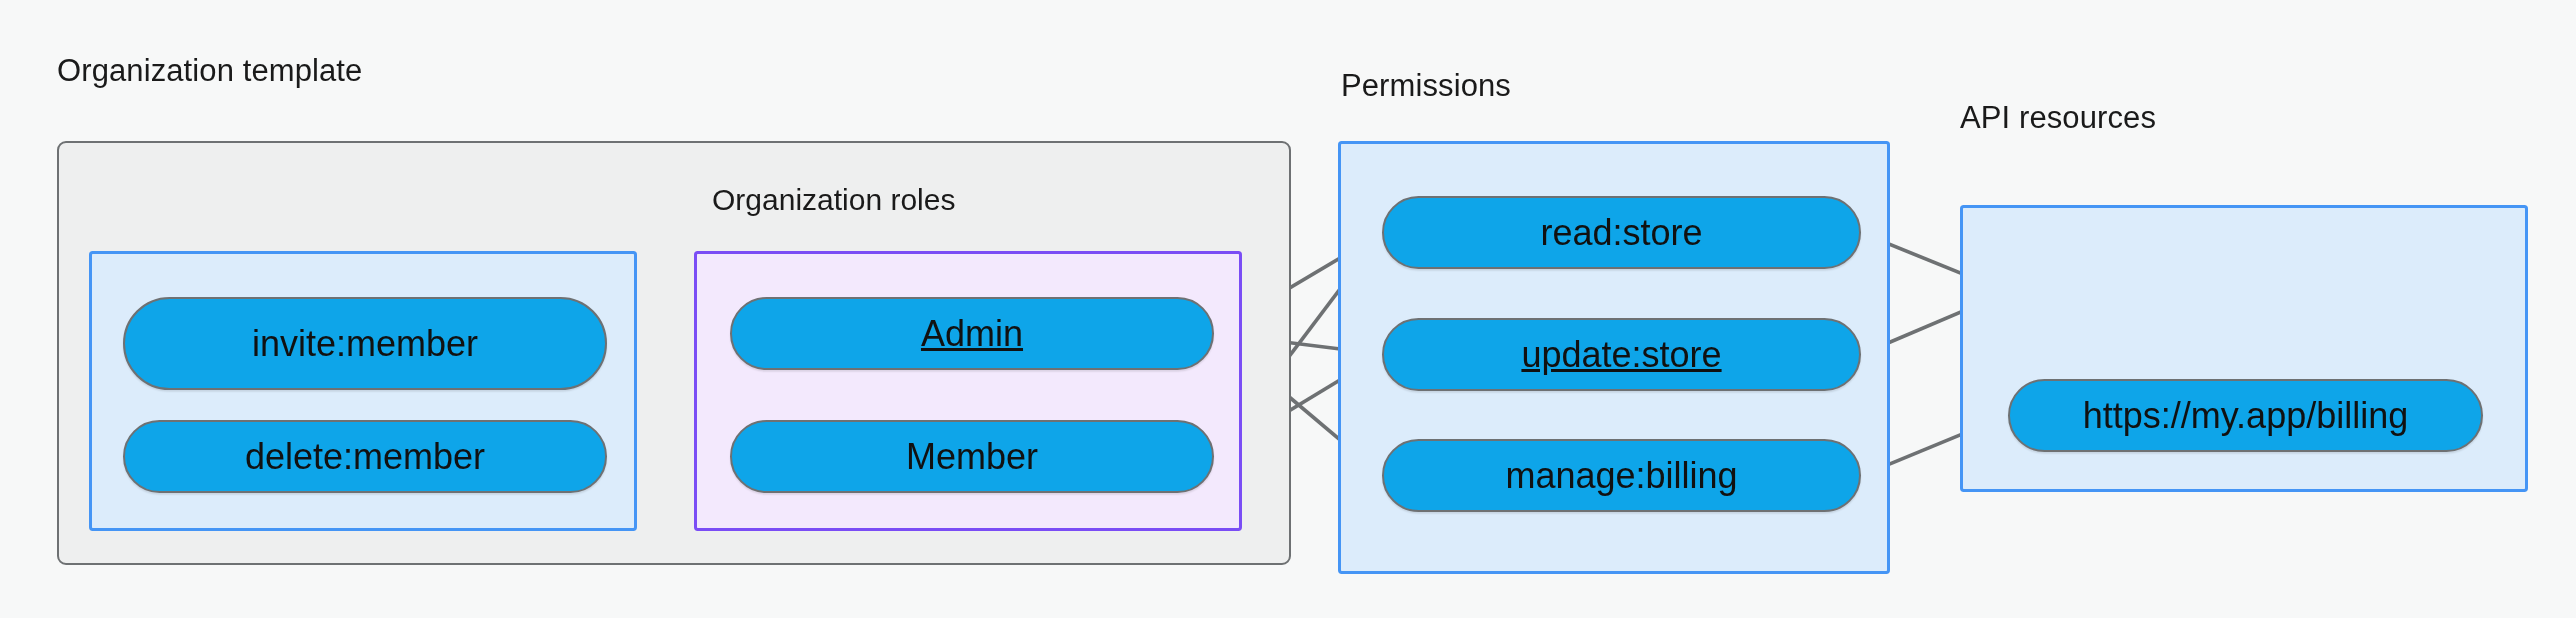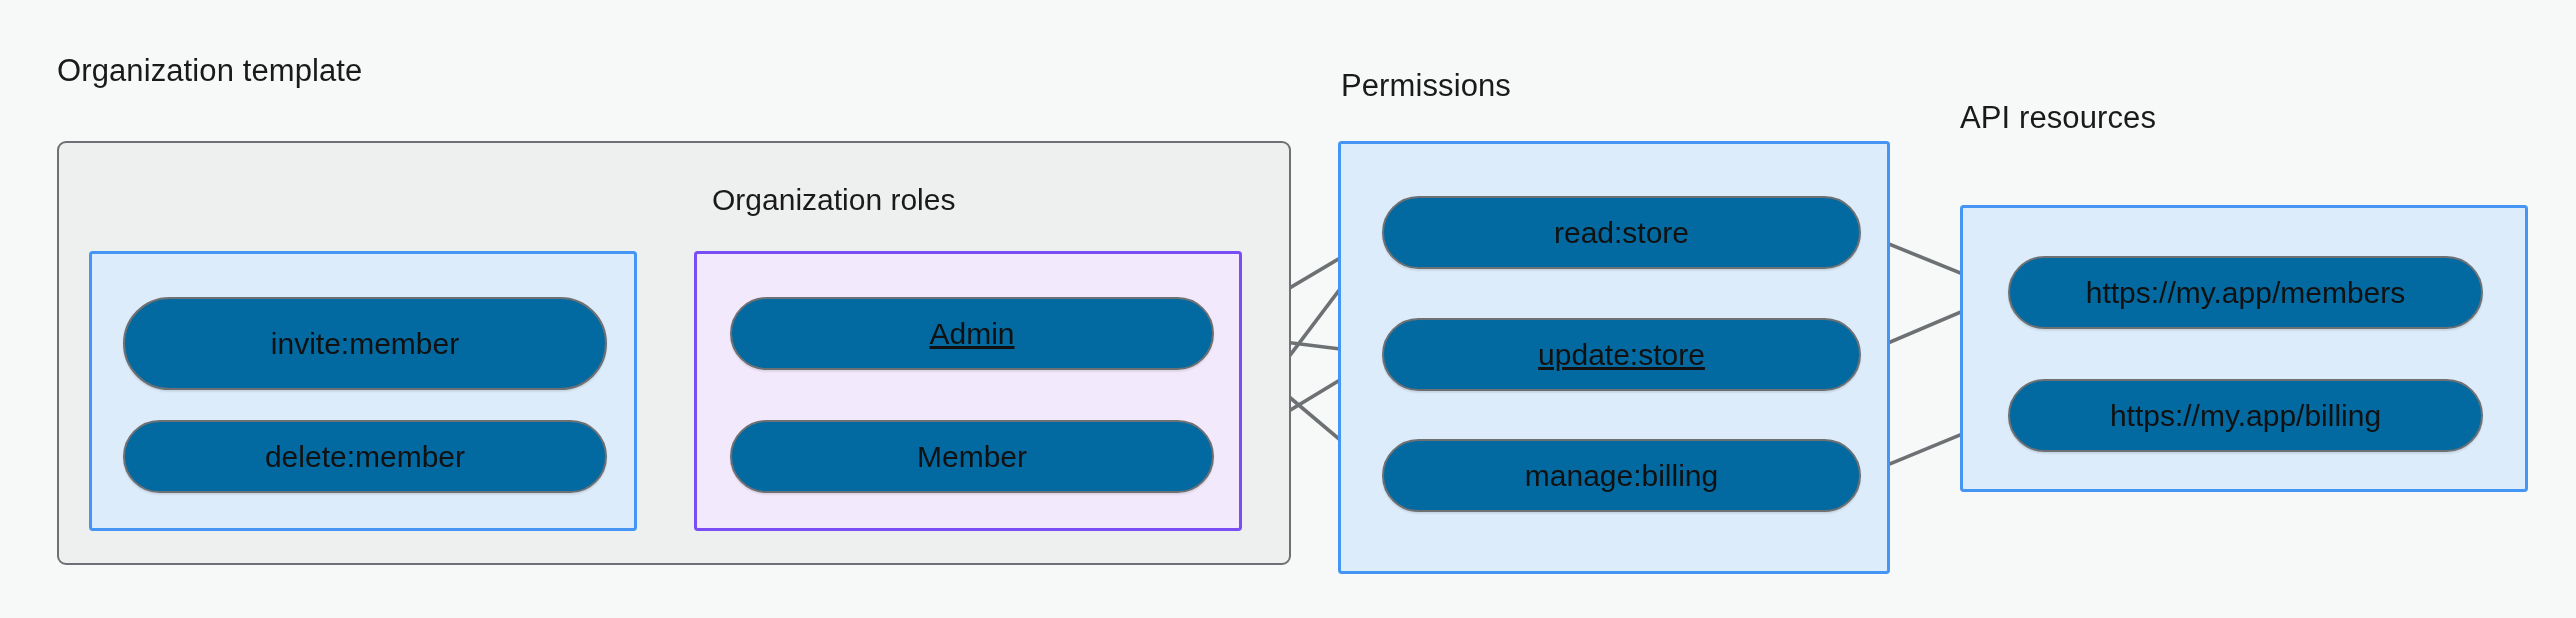--- a/index.html
+++ b/index.html
@@ -43,27 +43,27 @@
     position:absolute;
     font-size:30px;
     color:#1a1a1a;
     white-space:nowrap;
   }
 
   
   .pill{
     position:absolute;
     box-sizing:border-box;
-    background:#0369a1;
+    background:#0ea5e9;
     border:2.7px solid #6e7173;
     border-radius:912px;
     display:flex;
     align-items:center;
     justify-content:center;
-    font-size:30px;
+    font-size:36px;
     color:#111;
     white-space:nowrap;
     box-shadow:0 1.8px 1.8px rgba(0,0,0,.10);
   }
 
   
   #edges{
     position:absolute;left:0;top:0;
     width:2576px;height:619px;
     pointer-events:none;
@@ -127,18 +127,17 @@
   <div class="pill" style="left:1382px;top:196px;width:479px;height:73px;">read:store</div>
 
   <div class="pill" style="left:1382px;top:318px;width:479px;height:73px;text-decoration:underline;">update:store</div>
 
   <div class="pill" style="left:1382px;top:439px;width:479px;height:73px;">manage:billing</div>
 
   <div class="group-label" style="left:1960px;top:100px;">API resources</div>
 
   <div class="box box-blue" style="left:1960px;top:205px;width:568px;height:287px;"></div>
 
-  <div class="pill" style="left:2008px;top:256px;width:475px;height:73px;">https://my.app/members</div>
 
   <div class="pill" style="left:2008px;top:379px;width:475px;height:73px;">https://my.app/billing</div>
 
 </div>
 
 
 </body></html>

